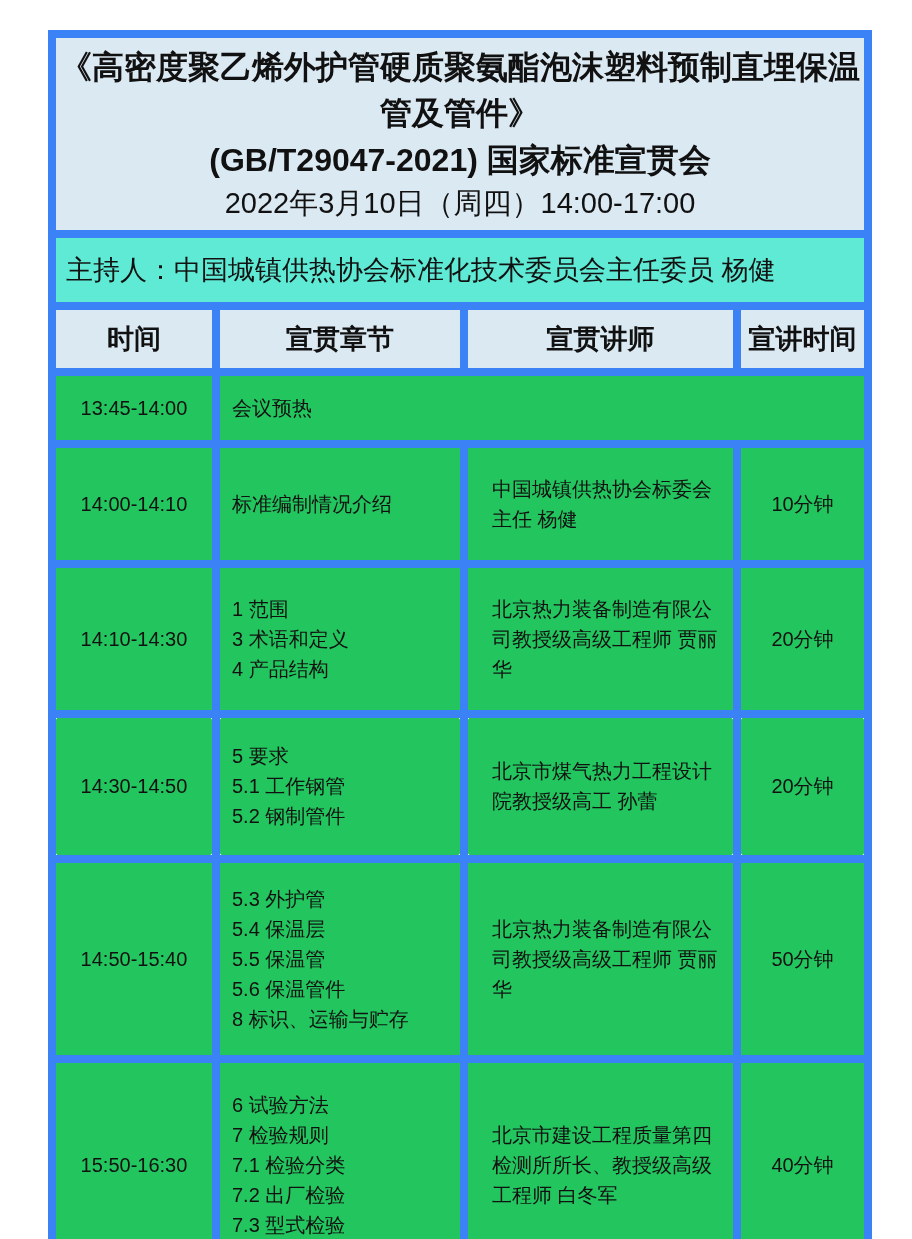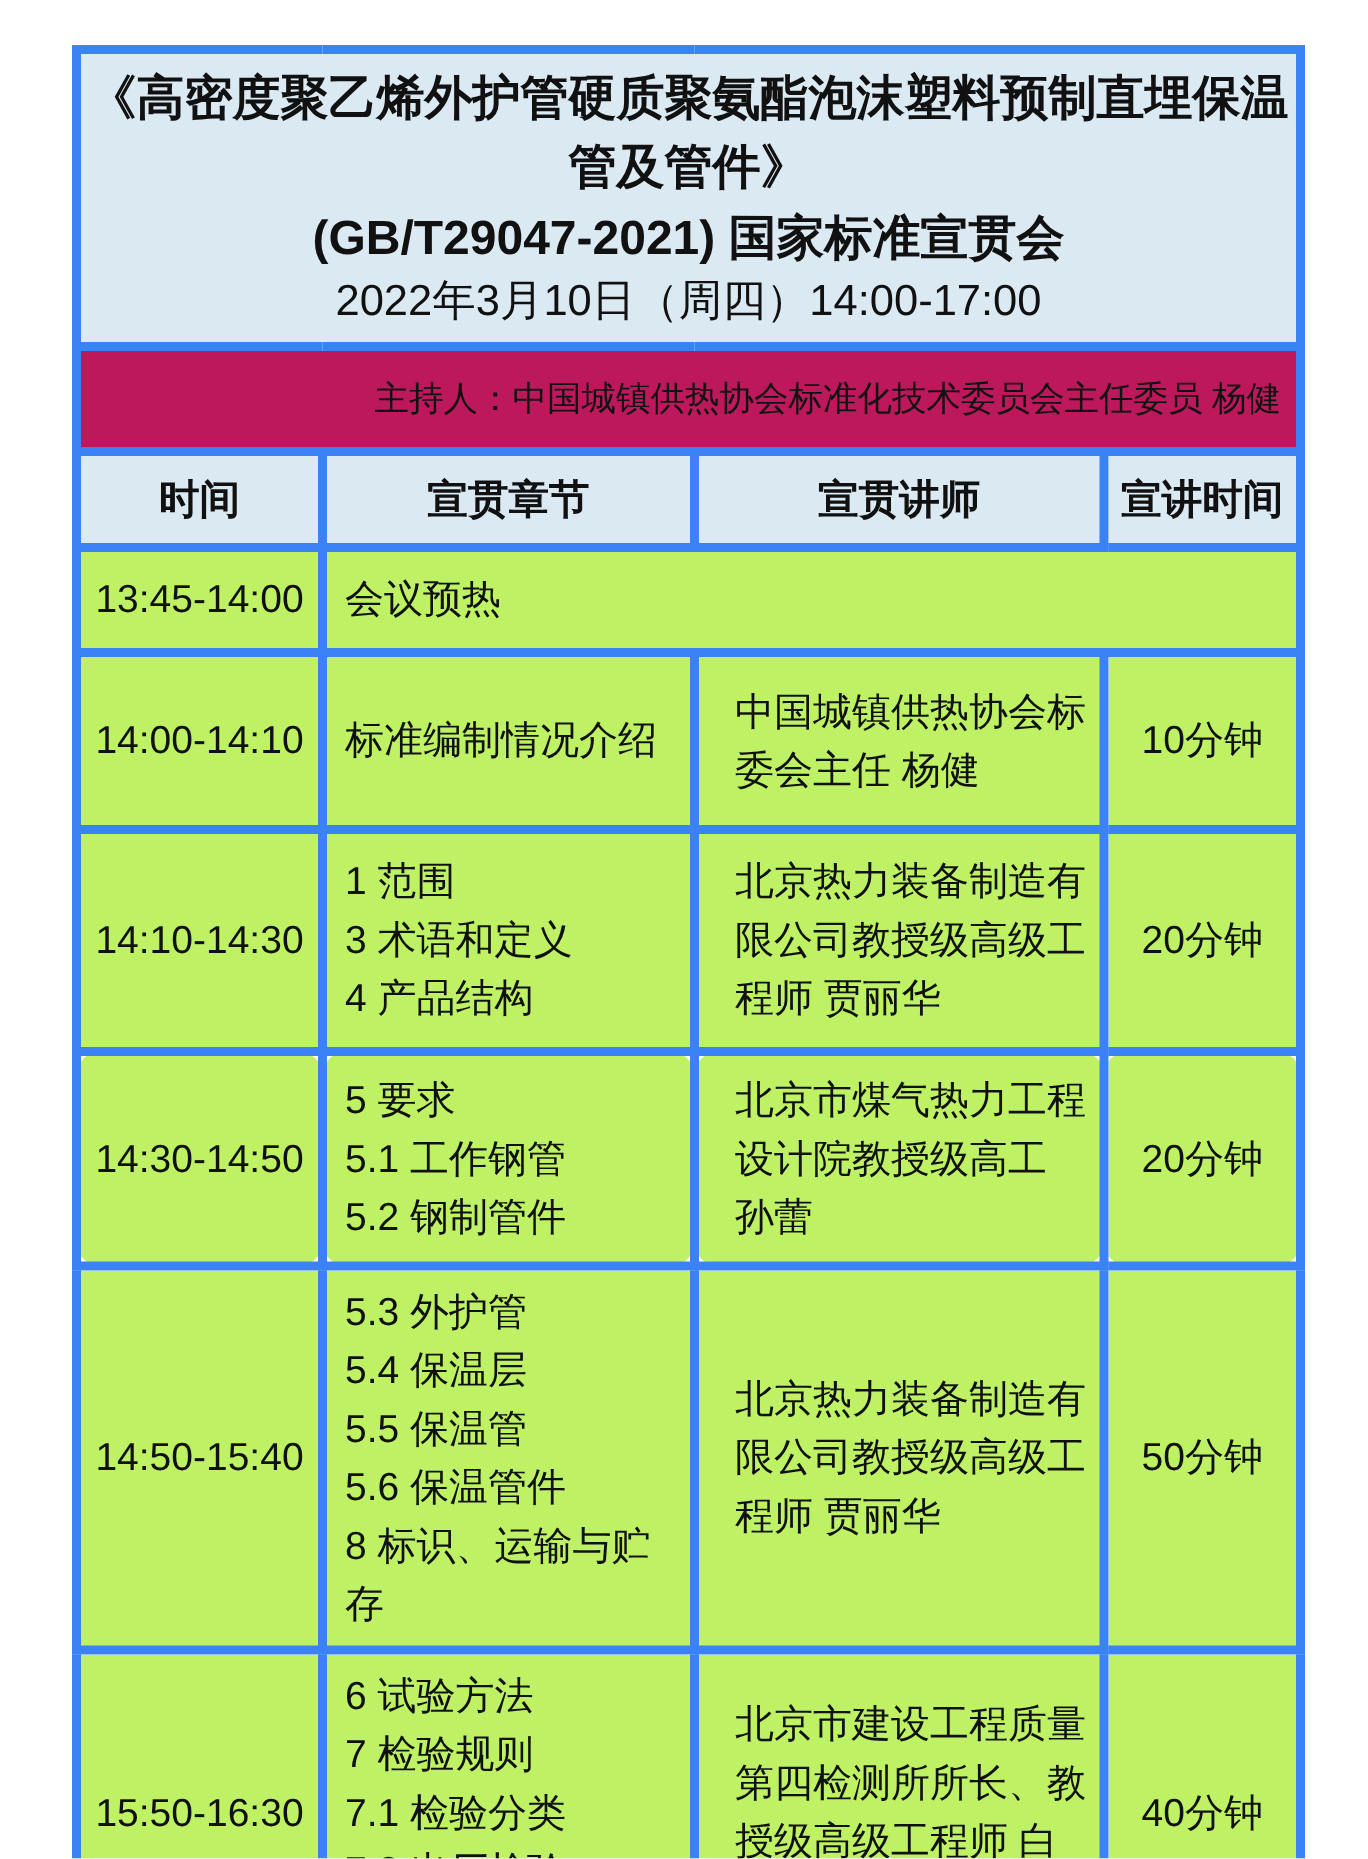--- a/index.html
+++ b/index.html
@@ -22,21 +22,21 @@
     top: 30px;
     width: 816px;
   }
   table.agenda {
     border-collapse: collapse;
     width: 816px;
     table-layout: fixed;
     border: 3px solid #000000;
   }
   table.agenda td, table.agenda th {
-    border: 6px solid #3b82f6;
+    border: 8px solid #3b82f6;
     vertical-align: middle;
     overflow: hidden;
   }
   col.c-time  { width: 164px; }
   col.c-chap  { width: 248px; }
   col.c-spkr  { width: 273px; }
   col.c-dur   { width: 131px; }
 
   
   tr.title-row td {
@@ -57,41 +57,41 @@
     line-height: 1.45;
   }
   .title-line-3 {
     font-size: 29px;
     font-weight: normal;
     line-height: 1.4;
   }
 
   
   tr.host-row td {
-    background: #be185d;
+    background: #5eead4;
     height: 56px;
-    font-size: 23px;
-    text-align: right;
+    font-size: 27px;
+    text-align: left;
     padding: 4px 10px;
   }
 
   
   tr.colhead-row th {
     background: #dbe9f3;
     height: 54px;
     font-size: 27px;
     font-weight: bold;
     text-align: center;
     padding: 2px;
   }
 
   
   td.cell {
-    font-size: 26px;
-    background: #bef264;
+    font-size: 20px;
+    background: #22c55e;
     line-height: 1.5;
   }
   td.time-cell     { text-align: center; padding: 4px 2px; }
   td.chapter-cell  { text-align: left; padding: 8px 4px 8px 12px; white-space: pre-line; }
   td.speaker-cell  { text-align: left; padding: 8px 6px 8px 24px; }
   td.duration-cell { text-align: center; padding: 4px 2px; }
   td.merged-left   { text-align: left; padding: 4px 4px 4px 12px; }
   td.merged-center { text-align: center; padding: 4px; }
 
   tr.r-h60  td { height: 56px; }

